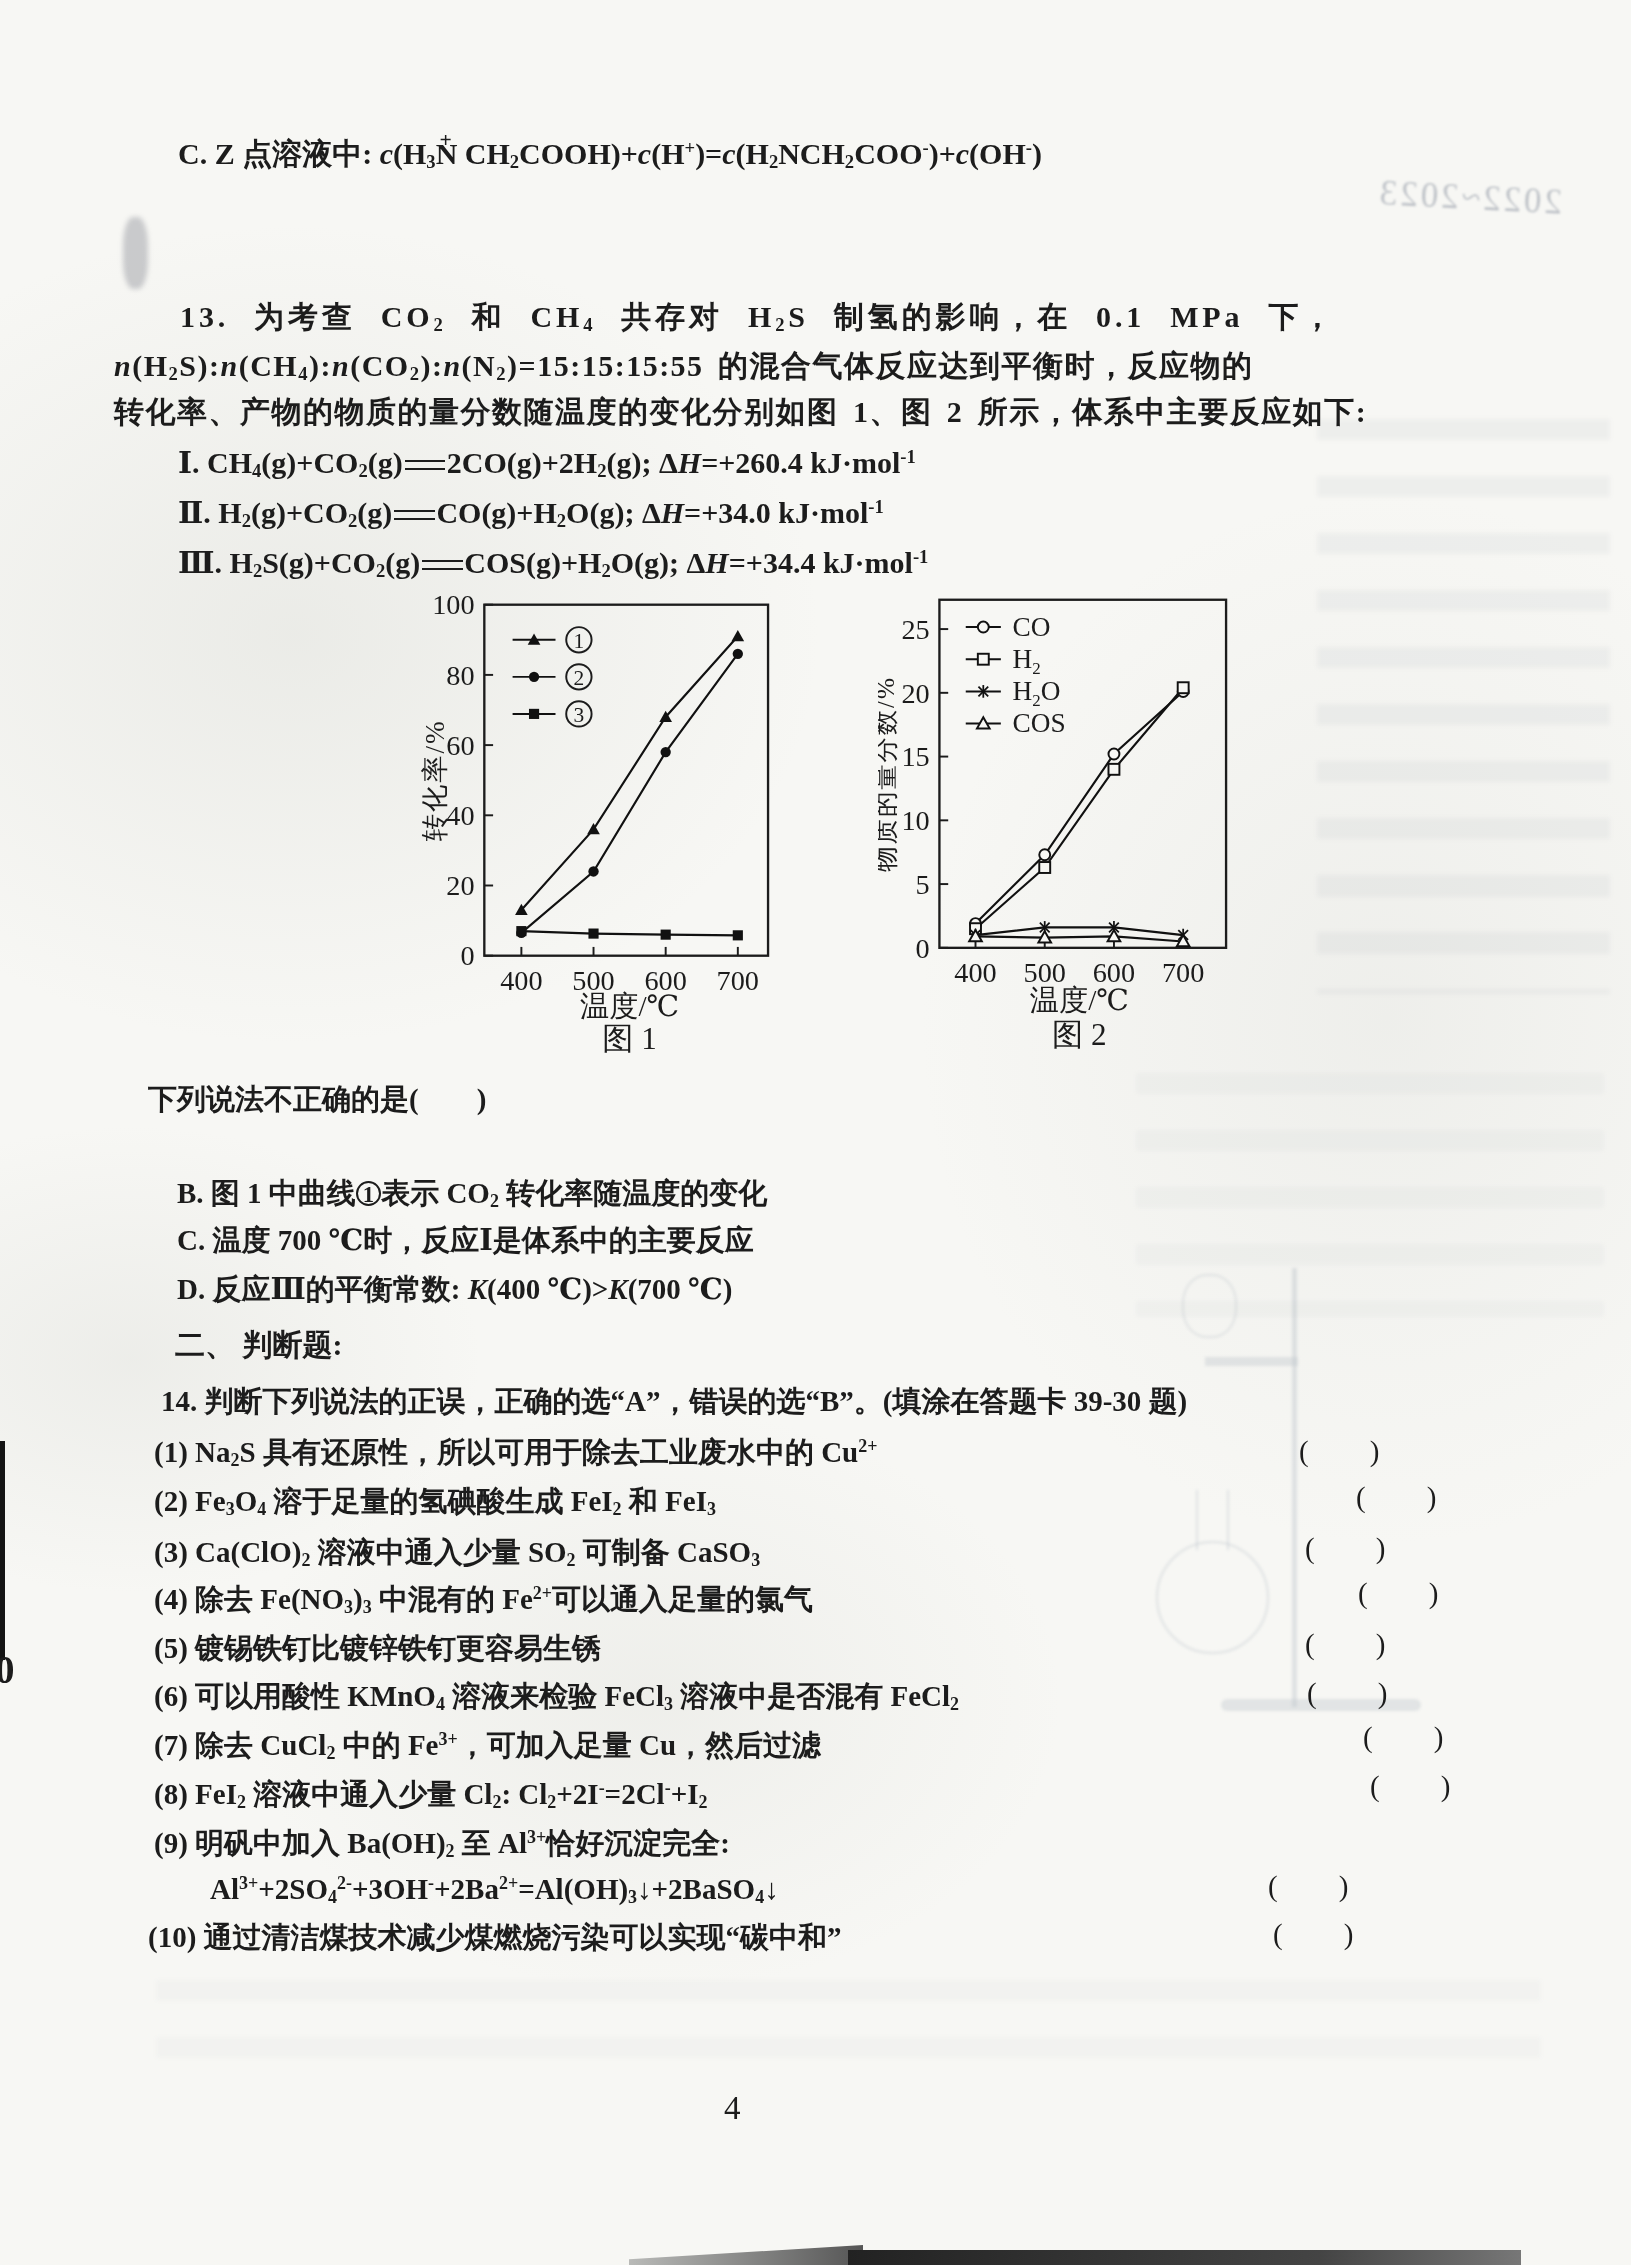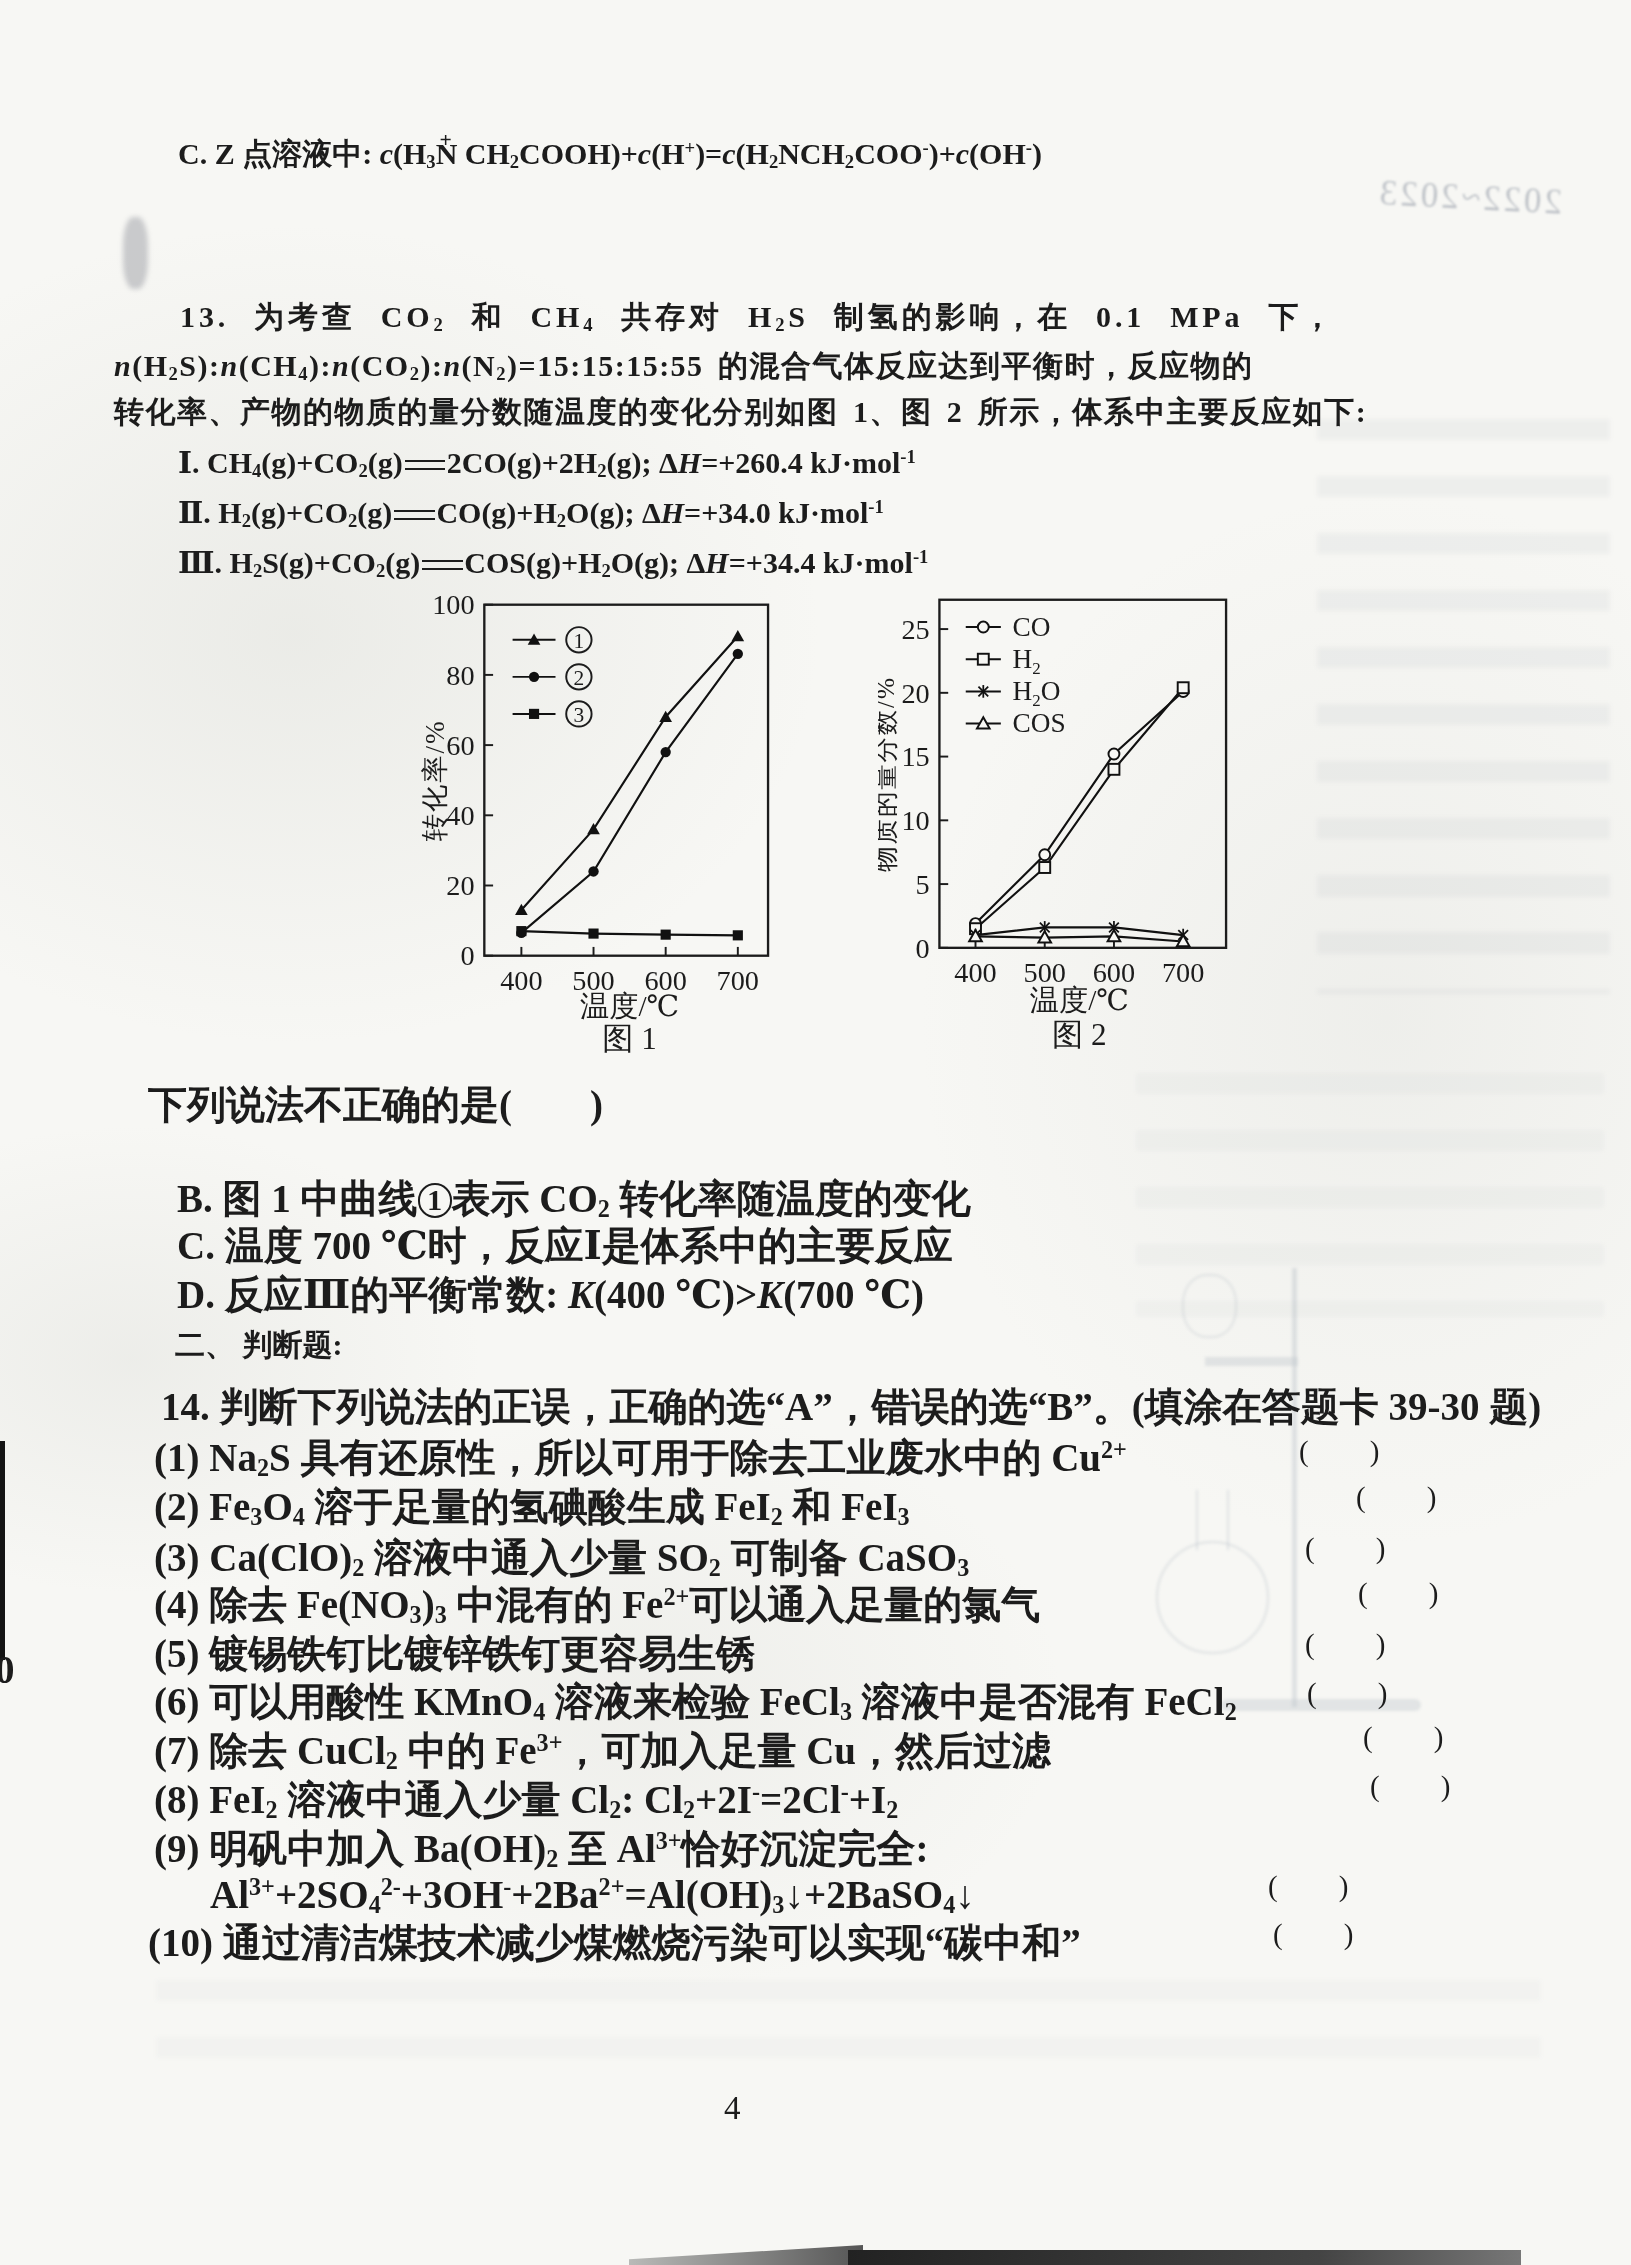--- a/index.html
+++ b/index.html
@@ -5,21 +5,21 @@
   html,body{margin:0;padding:0;background:#d9d9d9;}
   .page{position:relative;width:1632px;height:2266px;margin:0 auto;overflow:hidden;
     background-color:#f7f7f4;
     background-image:
       radial-gradient(878px 683px at 18% 28%, rgba(203,205,198,.28), transparent 60%),
       radial-gradient(780px 878px at 85% 45%, rgba(206,208,203,.22), transparent 60%),
       radial-gradient(683px 488px at 40% 75%, rgba(203,205,198,.20), transparent 60%),
       radial-gradient(585px 390px at 8% 60%, rgba(200,202,196,.22), transparent 60%);
     font-family:"Liberation Serif","DejaVu Serif",serif;color:#1c1c1c;}
   .ln{position:absolute;white-space:nowrap;font-size:30px;line-height:1.25;font-weight:bold;}
-  .f30{font-size:39px;}
+  .f30{font-size:29px;}
   .sp1{letter-spacing:.13em;word-spacing:.45em;}
   .sp2{letter-spacing:.05em;word-spacing:.18em;}
   sub,sup{font-size:.62em;line-height:0;}
   sup{vertical-align:.55em;}
   sub{vertical-align:-.22em;}
   i{font-style:italic;}
   .abv{display:inline-block;width:0;transform:translate(-.82em,-.78em);font-size:.72em;}
   .deq{display:inline-block;width:1.35em;height:.34em;border-top:2.4px solid currentColor;
        border-bottom:2.4px solid currentColor;box-sizing:border-box;vertical-align:.1em;margin:0 .06em;}
   .circ{display:inline-block;width:1.12em;height:1.12em;line-height:1.02em;border:2px solid currentColor;

